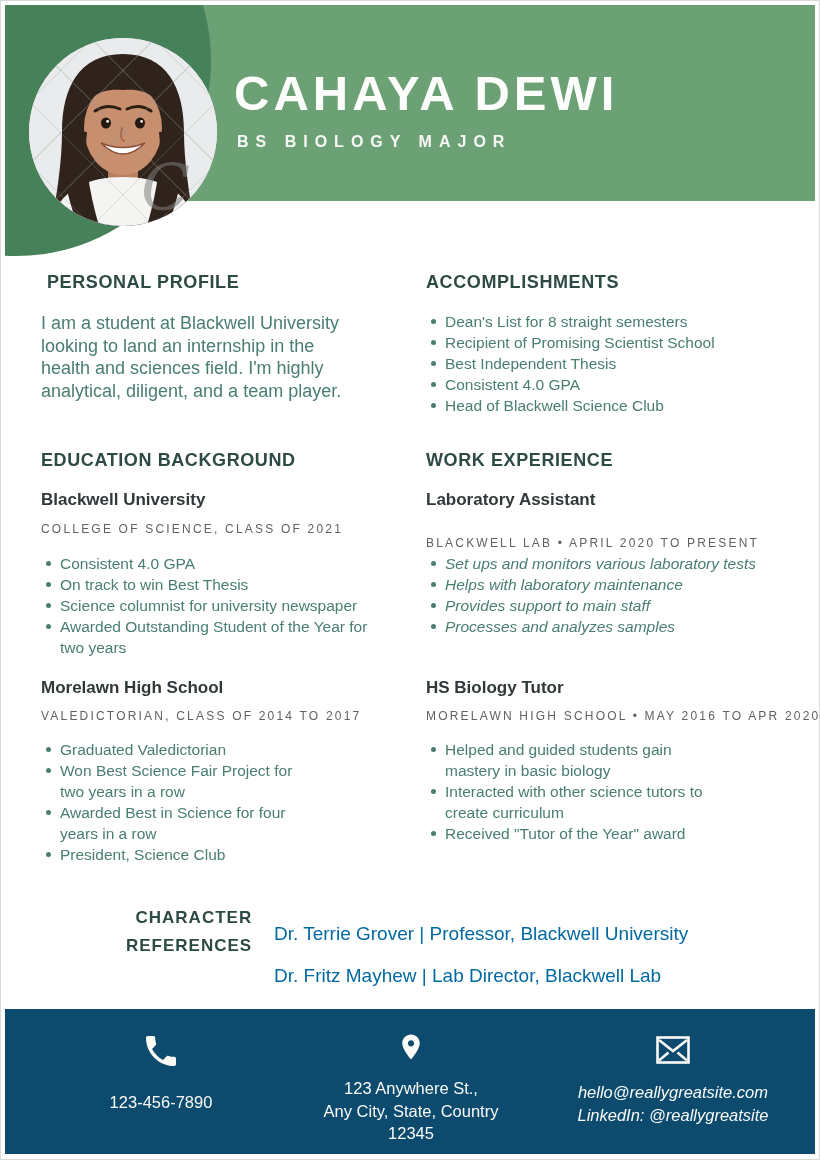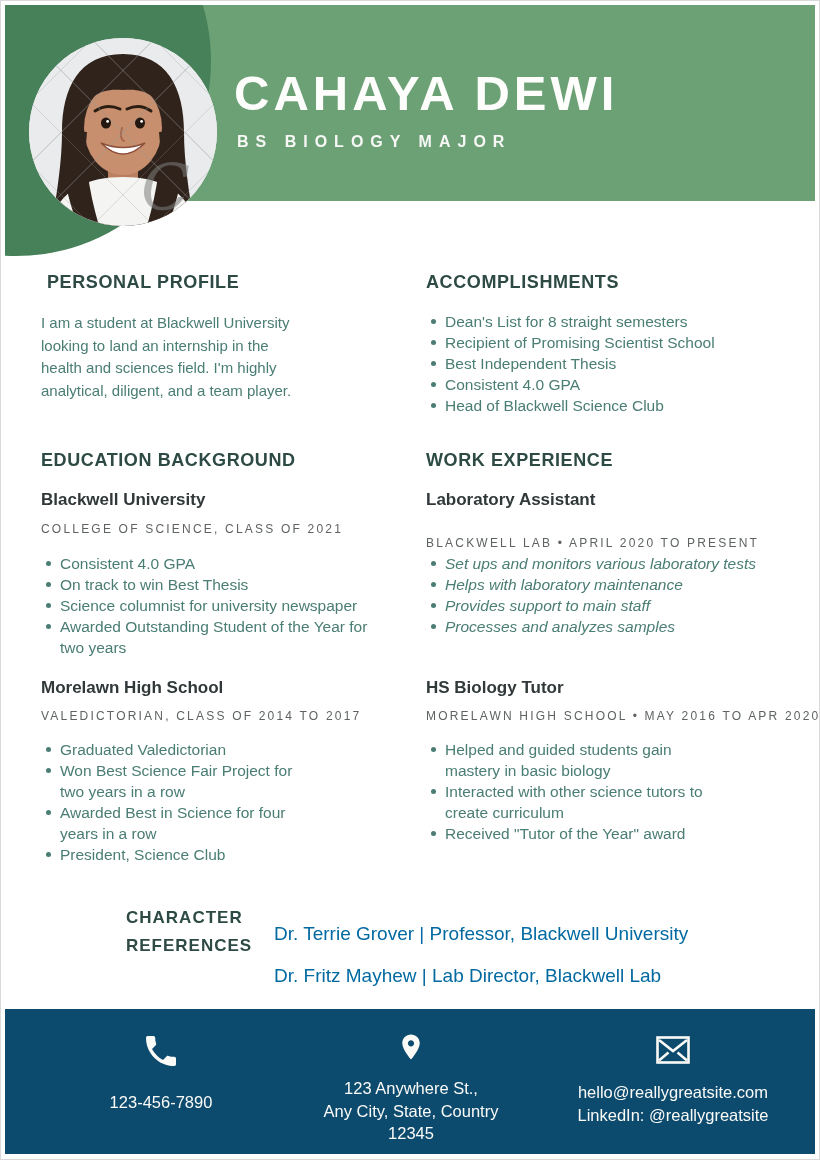--- a/index.html
+++ b/index.html
@@ -24,21 +24,21 @@
      font-style:italic;font-size:64px;color:rgba(125,125,125,.55);line-height:1;}
   .name{position:absolute;left:229px;top:64px;color:#fdfdfc;font-size:49px;font-weight:bold;
         letter-spacing:4px;line-height:1;white-space:nowrap;}
   .subtitle{position:absolute;left:232px;top:129px;color:#f7f8f5;font-size:16px;font-weight:600;
         letter-spacing:7px;line-height:1;white-space:nowrap;}
 
   
   .sec-heading{color:#2E4A45;font-size:18px;font-weight:bold;letter-spacing:.6px;line-height:1.1;white-space:nowrap;}
   .entry-title{color:#303839;font-size:17px;font-weight:bold;line-height:1.1;white-space:nowrap;}
   .overline{color:#5E6362;font-size:12px;letter-spacing:2.2px;line-height:1.1;white-space:nowrap;}
-  .para{color:#4A7D73;font-size:15px;line-height:22.5px;white-space:pre-line;}
+  .para{color:#4A7D73;font-size:18px;line-height:22.5px;white-space:pre-line;}
   ul.blist{list-style:none;margin:0;padding:0;}
   ul.blist li{position:relative;padding-left:19px;color:#4A7D73;font-size:15.5px;
               line-height:21px;white-space:pre-line;}
   ul.blist li::before{content:"";position:absolute;left:5px;top:8px;width:5px;height:5px;
               border-radius:50%;background:#4A7D73;}
   .ref-heading{color:#2E4A45;font-size:17px;font-weight:bold;letter-spacing:1px;line-height:28px;}
   .ref-list{color:#0369a1;font-size:19px;line-height:21px;white-space:pre-line;}
 
   
   .footer{position:absolute;left:4px;right:4px;top:1008px;height:145px;background:#0c4a6e;}
@@ -144,21 +144,21 @@
   <div class="abs entry-title" style="left:425px;top:678px;text-align:right;">HS Biology Tutor</div>
   <div class="abs overline" style="left:425px;top:709px;">MORELAWN HIGH SCHOOL • MAY 2016 TO APR 2020</div>
   <ul class="blist abs" style="left:425px;top:738px;width:365px;">
     <li>Helped and guided students gain
 mastery in basic biology</li>
     <li>Interacted with other science tutors to
 create curriculum</li>
     <li>Received "Tutor of the Year" award</li>
   </ul>
 
-  <div class="abs ref-heading" style="left:125px;top:903px;white-space:pre-line;">CHARACTER
+  <div class="abs ref-heading" style="left:125px;top:903px;white-space:pre-line;text-align:right;">CHARACTER
 REFERENCES</div>
   <div class="abs ref-list" style="left:273px;top:901px;">
     <div>Dr. Terrie Grover | Professor, Blackwell University</div>
     <div>Dr. Fritz Mayhew | Lab Director, Blackwell Lab</div>
     <div>Arianne Sessions | Head of Tutoring, Morelawn High School</div>
   </div>
 
   <div class="footer">
 
     <div class="fcol" style="left:56px;width:200px;">
@@ -176,18 +176,18 @@
 Any City, State, Country
 12345</div>
     </div>
 
     <div class="fcol" style="left:548px;width:240px;">
       <svg width="34" height="28" viewBox="0 0 34 28" style="margin-top:27px;">
         <rect x="1.5" y="1.5" width="31" height="25" fill="none" stroke="#fafaf7" stroke-width="2.6"></rect>
         <path d="M3 4 L17 15 L31 4" fill="none" stroke="#fafaf7" stroke-width="2.6"></path>
         <path d="M3 24.5 L12.5 16.5 M31 24.5 L21.5 16.5" fill="none" stroke="#fafaf7" stroke-width="2.6"></path>
       </svg>
-      <div class="ftext" style="margin-top:17px;">hello@reallygreatsite.com
+      <div class="ftext" style="margin-top:17px;font-style:italic;">hello@reallygreatsite.com
 LinkedIn: @reallygreatsite</div>
     </div>
 
   </div>
 </div>
 
 </body></html>

